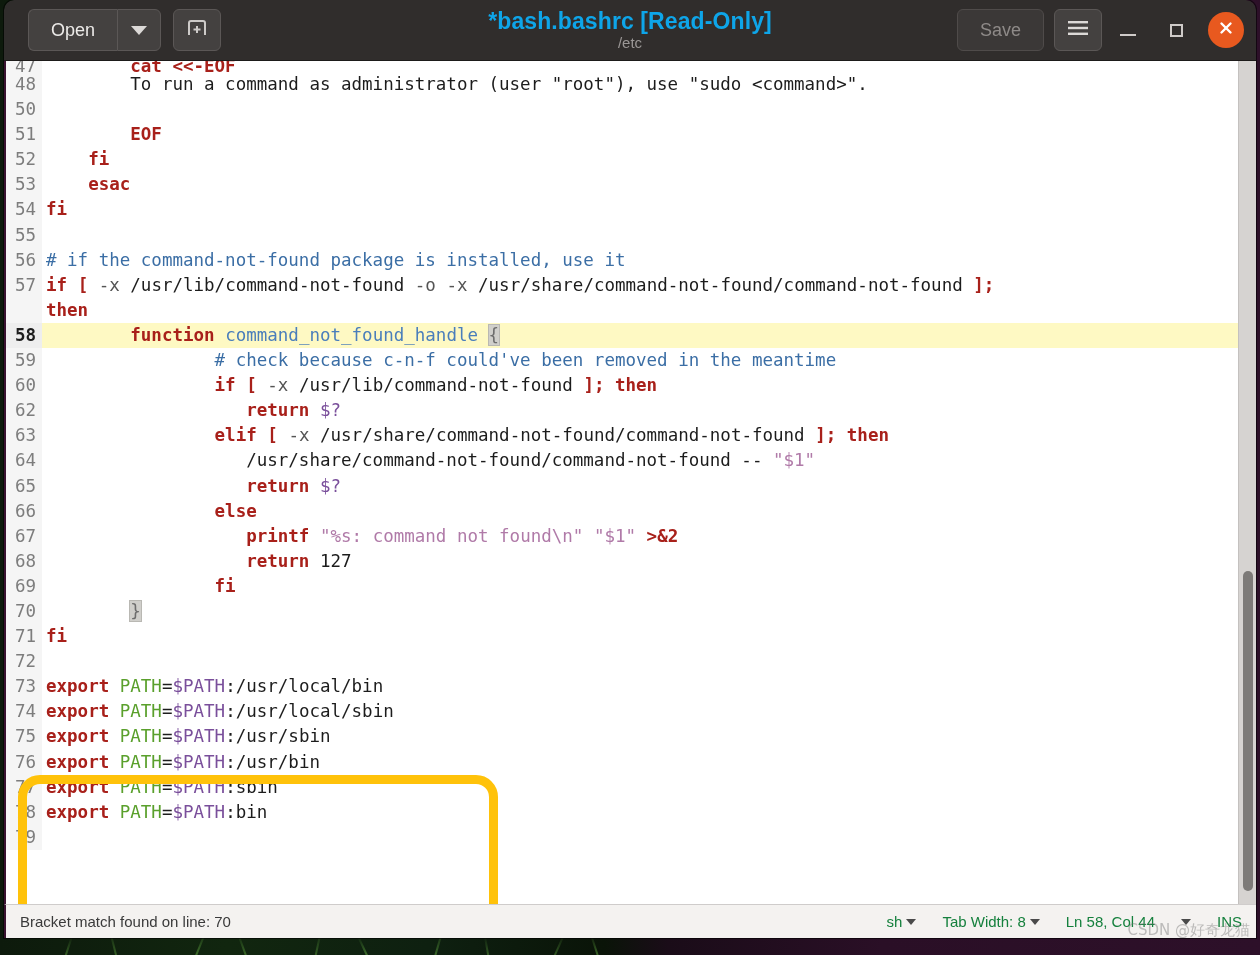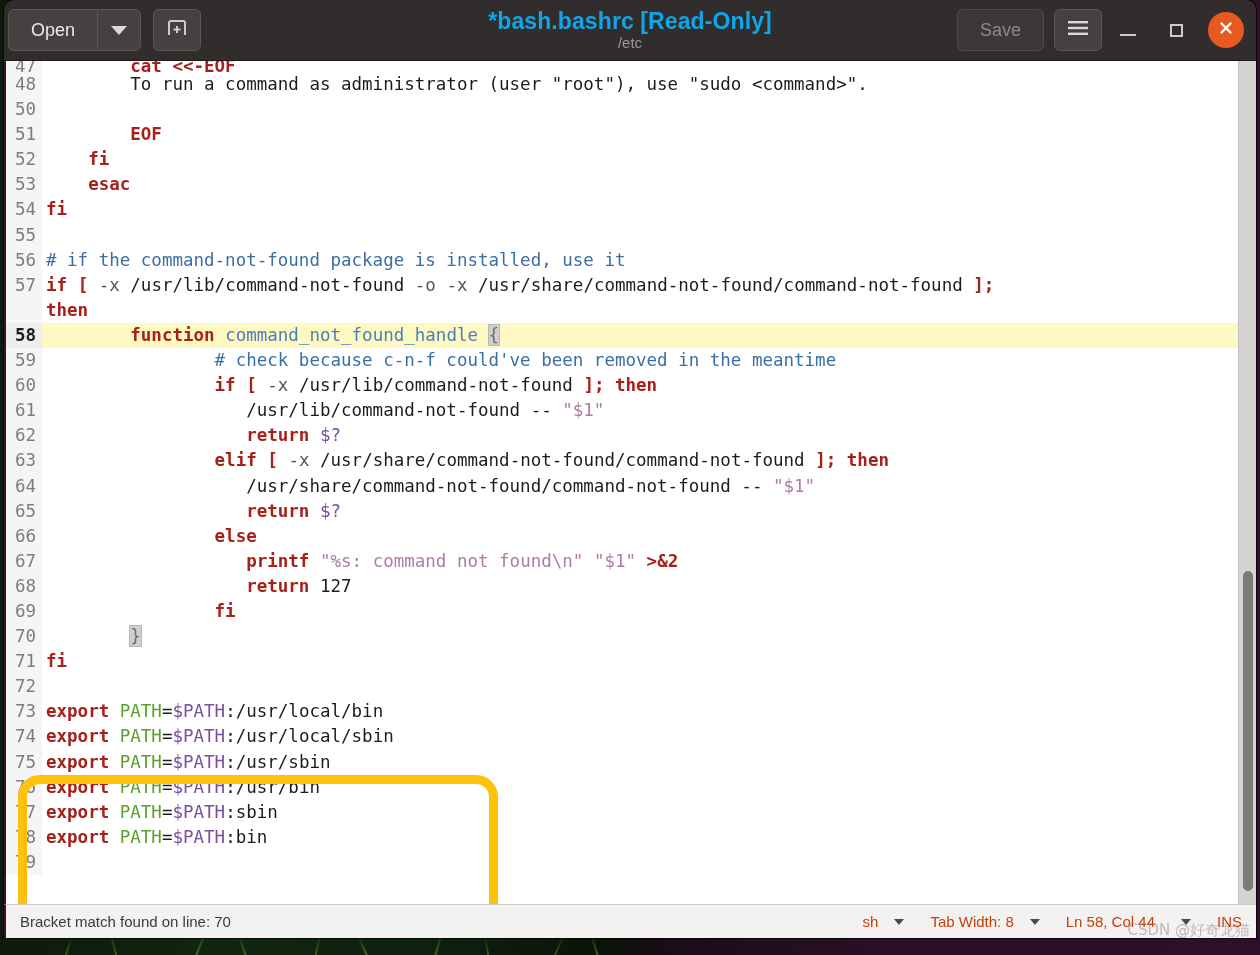--- a/index.html
+++ b/index.html
@@ -37,21 +37,21 @@
   }
 
   
   #titlebar {
     position: relative;
     height: 61px;
     background: #302d2c;
     border-radius: 10px 10px 0 0;
     border-bottom: 1px solid #1d1b1a;
     display: flex; align-items: center;
-    padding: 0 8px 0 4px;
+    padding: 0 8px 0 24px;
   }
   .tb-group { display: flex; align-items: center; }
   .btn {
     background: #444140;
     border: 1px solid #5b5756;
     color: #dcd9d7;
     height: 42px;
     display: flex; align-items: center; justify-content: center;
     font-size: 18px;
     cursor: default;
@@ -212,21 +212,21 @@
     color: #3a3a3a;
     position: relative;
     border-left: 2px solid #3a1230;
   }
   #status-msg { color: #3a3a3a; }
   #status-right {
     margin-left: auto;
     display: flex; align-items: center;
     gap: 26px;
   }
-  .sb-item { display: flex; align-items: center; gap: 16px; color: #c2410c; }
+  .sb-item { display: flex; align-items: center; gap: 4px; color: #15803d; }
   .caret {
     width: 0; height: 0;
     border-left: 5px solid transparent;
     border-right: 5px solid transparent;
     border-top: 6px solid #4a4a4a;
     display: inline-block;
   }
   #watermark {
     position: absolute;
     right: 6px; top: 16px;
@@ -327,21 +327,20 @@
         <div class="line"><div class="gutter">52</div><div class="code"><span class="plain">    </span><span class="kw">fi</span></div></div>
         <div class="line"><div class="gutter">53</div><div class="code"><span class="plain">    </span><span class="kw">esac</span></div></div>
         <div class="line"><div class="gutter">54</div><div class="code"><span class="kw">fi</span></div></div>
         <div class="line"><div class="gutter">55</div><div class="code"><span class="plain"></span></div></div>
         <div class="line"><div class="gutter">56</div><div class="code"><span class="cmt"># if the command-not-found package is installed, use it</span></div></div>
         <div class="line tall"><div class="gutter">57</div><div class="code"><span class="kw">if</span><span class="plain"> </span><span class="kw">[</span><span class="plain"> </span><span class="opt">-x</span><span class="plain"> /usr/lib/command-not-found </span><span class="opt">-o</span><span class="plain"> </span><span class="opt">-x</span><span class="plain"> /usr/share/command-not-found/command-not-found </span><span class="kw">];</span><span class="plain">
 </span><span class="kw">then</span></div></div>
         <div class="line current"><div class="gutter">58</div><div class="code"><span class="plain">        </span><span class="kw">function</span><span class="plain"> </span><span class="fn">command_not_found_handle</span><span class="plain"> </span><span class="bracket-hl">{</span></div></div>
         <div class="line"><div class="gutter">59</div><div class="code"><span class="plain">                </span><span class="cmt"># check because c-n-f could've been removed in the meantime</span></div></div>
         <div class="line"><div class="gutter">60</div><div class="code"><span class="plain">                </span><span class="kw">if</span><span class="plain"> </span><span class="kw">[</span><span class="plain"> </span><span class="opt">-x</span><span class="plain"> /usr/lib/command-not-found </span><span class="kw">];</span><span class="plain"> </span><span class="kw">then</span></div></div>
-        <div class="line"><div class="gutter">61</div><div class="code"><span class="plain">                   /usr/lib/command-not-found -- </span><span class="str">"$1"</span></div></div>
         <div class="line"><div class="gutter">62</div><div class="code"><span class="plain">                   </span><span class="kw">return</span><span class="plain"> </span><span class="var">$?</span></div></div>
         <div class="line"><div class="gutter">63</div><div class="code"><span class="plain">                </span><span class="kw">elif</span><span class="plain"> </span><span class="kw">[</span><span class="plain"> </span><span class="opt">-x</span><span class="plain"> /usr/share/command-not-found/command-not-found </span><span class="kw">];</span><span class="plain"> </span><span class="kw">then</span></div></div>
         <div class="line"><div class="gutter">64</div><div class="code"><span class="plain">                   /usr/share/command-not-found/command-not-found -- </span><span class="str">"$1"</span></div></div>
         <div class="line"><div class="gutter">65</div><div class="code"><span class="plain">                   </span><span class="kw">return</span><span class="plain"> </span><span class="var">$?</span></div></div>
         <div class="line"><div class="gutter">66</div><div class="code"><span class="plain">                </span><span class="kw">else</span></div></div>
         <div class="line"><div class="gutter">67</div><div class="code"><span class="plain">                   </span><span class="kw">printf</span><span class="plain"> </span><span class="str">"%s: command not found\n"</span><span class="plain"> </span><span class="str">"$1"</span><span class="plain"> </span><span class="kw">&gt;&amp;2</span></div></div>
         <div class="line"><div class="gutter">68</div><div class="code"><span class="plain">                   </span><span class="kw">return</span><span class="plain"> </span><span class="num">127</span></div></div>
         <div class="line"><div class="gutter">69</div><div class="code"><span class="plain">                </span><span class="kw">fi</span></div></div>
         <div class="line"><div class="gutter">70</div><div class="code"><span class="plain">        </span><span class="bracket-hl">}</span></div></div>
         <div class="line"><div class="gutter">71</div><div class="code"><span class="kw">fi</span></div></div>

